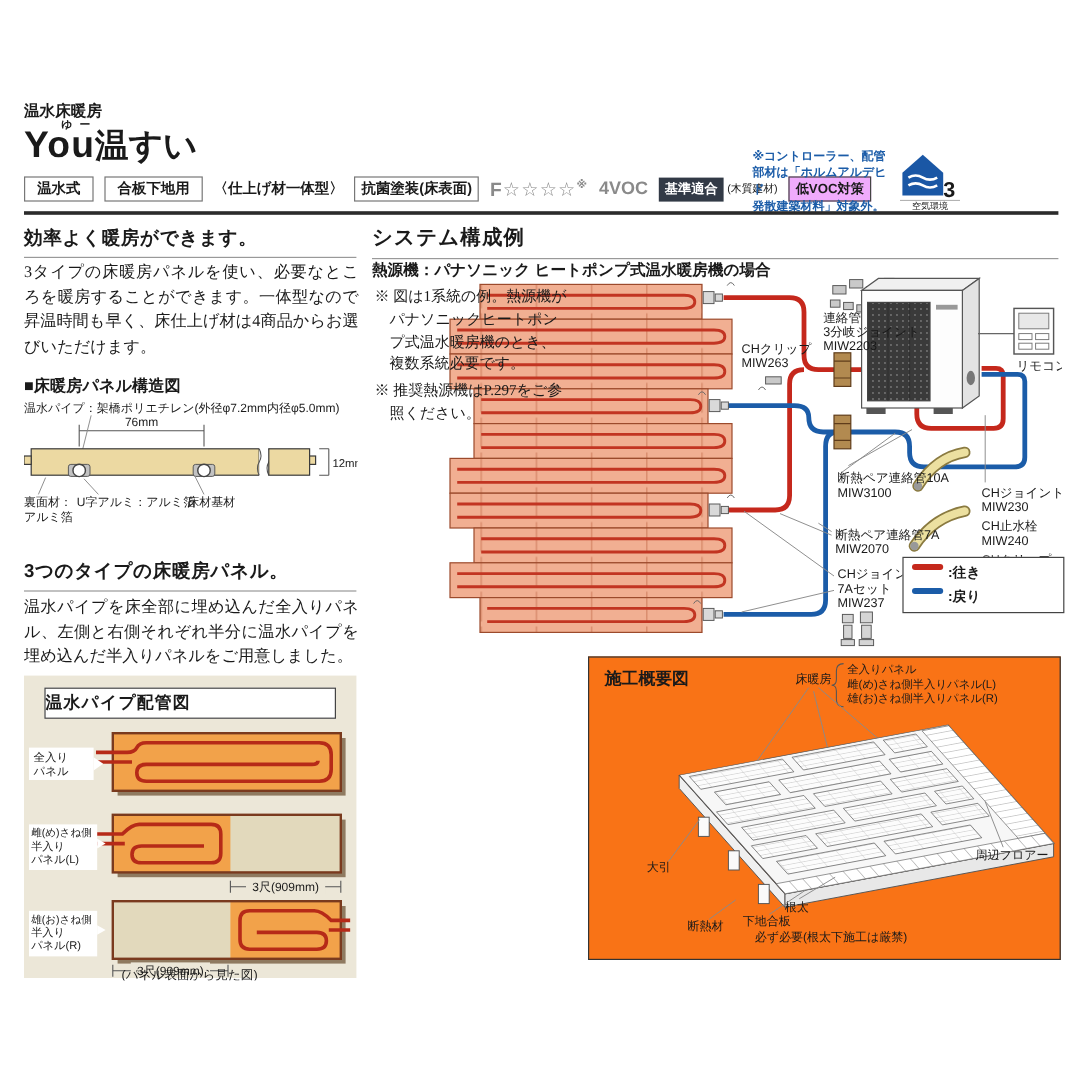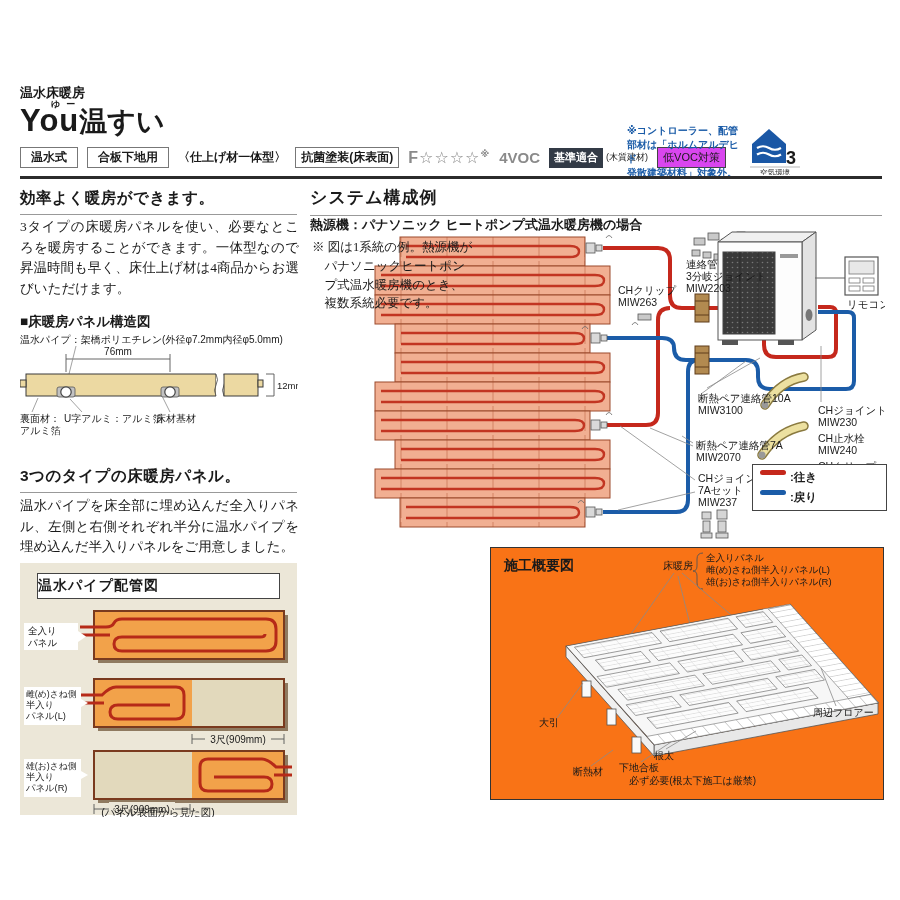--- a/index.html
+++ b/index.html
@@ -47,21 +47,21 @@
   <span class="badge" style="width:52px;text-align:center">温水式</span>
   <span class="badge" style="width:82px;">合板下地用</span>
   <span class="plainbadge">〈仕上げ材一体型〉</span>
   <span class="badge" style="padding:2px 5px">抗菌塗装(床表面)</span>
   <span class="graytxt" style="font-size:16px;letter-spacing:1px;white-space:nowrap">
     <span>F☆☆☆☆</span><sup style="font-size:9px">※</sup>
   </span>
   <span class="graytxt" style="font-size:15px">4VOC</span>
   <span style="background:#323a46;color:#fff;font-size:11px;font-weight:bold;padding:2.5px 5px;white-space:nowrap">基準適合</span>
   <span style="font-size:9px;margin-left:-6px;white-space:nowrap">(木質建材)</span>
-  <span style="background:#d946ef;border:1px solid #444;font-size:11px;font-weight:normal;padding:2px 5px;white-space:nowrap">低VOC対策</span>
+  <span style="background:#f0abfc;border:1px solid #444;font-size:11px;font-weight:bold;padding:2px 5px;white-space:nowrap">低VOC対策</span>
 </div>
 
 <div class="abs note-blue" style="left:627px;top:124px;width:122px">
   <div>※コントローラー、配管</div>
   <div>部材は「ホルムアルデヒド</div>
   <div>発散建築材料」対象外。</div>
 </div>
 
 <svg class="abs" style="left:748px;top:125px" width="60" height="50" viewBox="0 0 60 50">
   <path d="M4,19 L21,4 L38,19 V38 H4 Z" fill="#1a57a5"></path>
@@ -332,20 +332,21 @@
   <text x="508" y="184" class="lt">CHジョイント</text>
   <text x="508" y="196" class="lt">MIW230</text>
   <text x="508" y="212" class="lt">CH止水栓</text>
   <text x="508" y="224" class="lt">MIW240</text>
   <text x="508" y="240" class="lt">CHクリップ</text>
   <text x="508" y="252" class="lt">MIW263</text>
 </svg>
 
 <div class="abs serif" style="left:312px;top:238px;width:162px;font-size:12.5px;line-height:1.5">
   <p style="margin:0 0 3px 0;padding-left:1em;text-indent:-1em">※ 図は1系統の例。熱源機がパナソニックヒートポンプ式温水暖房機のとき、複数系統必要です。</p>
+  <p style="margin:0;padding-left:1em;text-indent:-1em">※ 推奨熱源機はP.297をご参照ください。</p>
 </div>
 
 <div class="abs legend" style="left:752px;top:464px;width:133px;height:45px">
   <div class="rcell">
     <div class="legrow">
       <span class="legbar" style="background:#c5281c"></span>
       <span>:往き</span>
     </div>
     <div class="legrow">
       <span class="legbar" style="background:#1b5ca8"></span>

